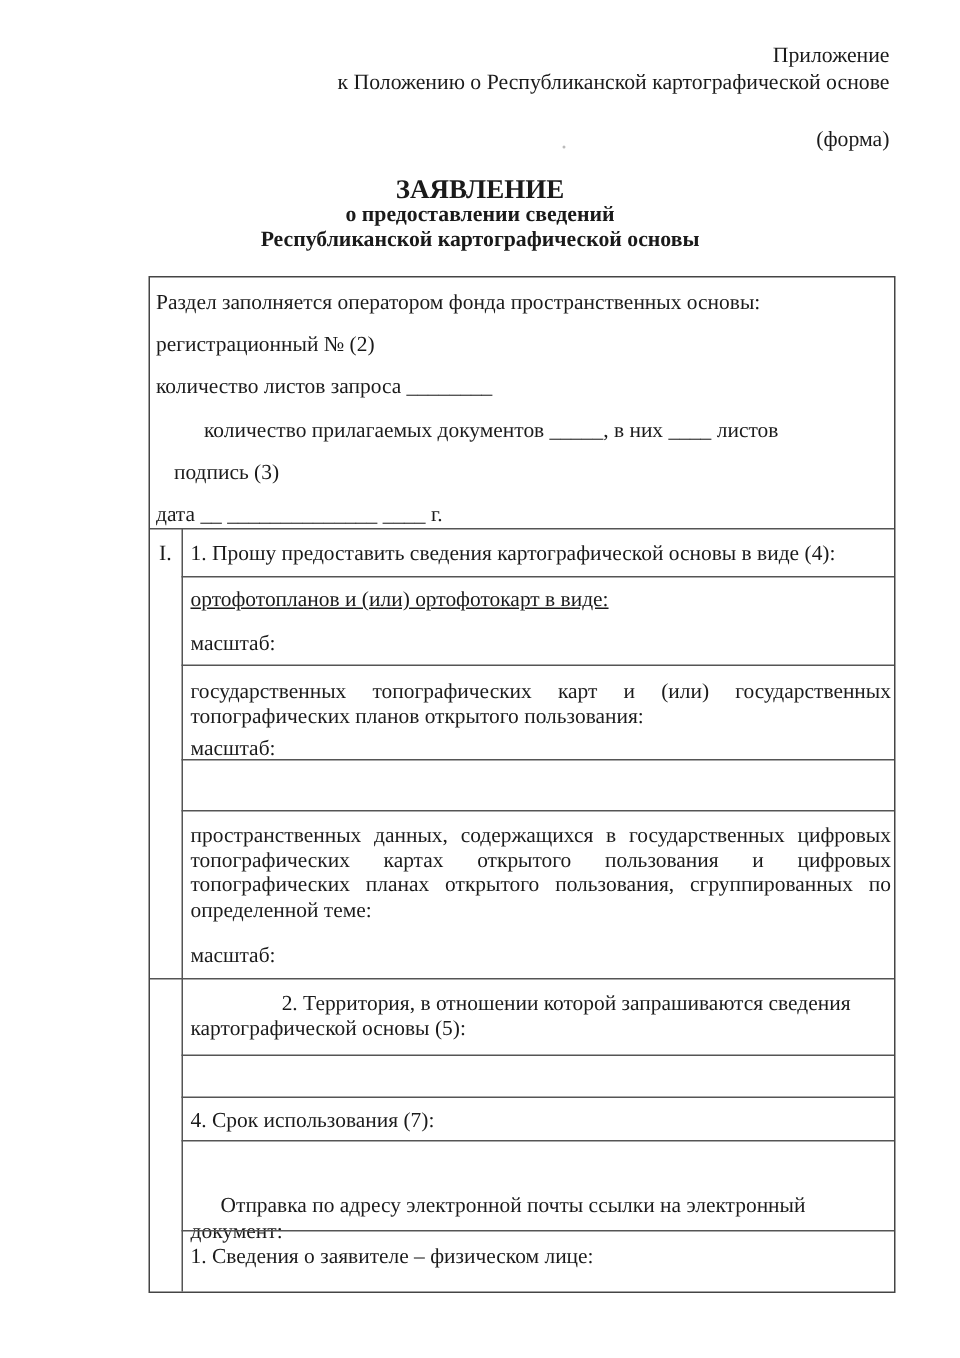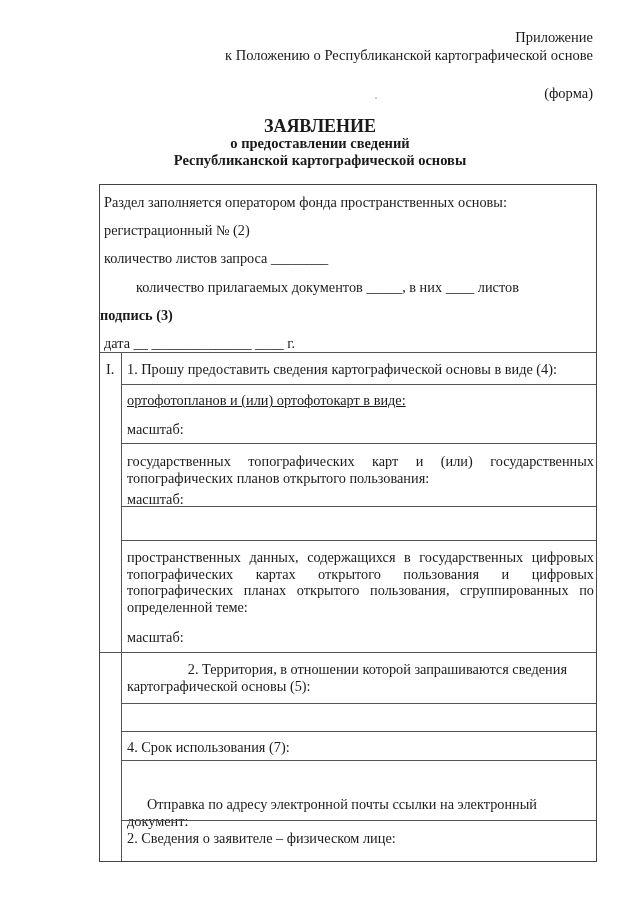--- a/index.html
+++ b/index.html
@@ -43,21 +43,21 @@
   <div>о предоставлении сведений</div>
   <div>Республиканской картографической основы</div>
 </div>
 
 <div class="form-table">
 
   <div class="txt" style="left:4px; top:9px;">Раздел заполняется оператором фонда пространственных основы:</div>
   <div class="txt" style="left:4px; top:37px;">регистрационный № (2)</div>
   <div class="txt" style="left:4px; top:65px;">количество листов запроса ________</div>
   <div class="txt" style="left:20px; top:94px;margin-left:16px;">количество прилагаемых документов _____, в них ____ листов</div>
-  <div class="txt" style="left:0; top:122px;font-weight:bold;">подпись (3)</div>
+  <div class="txt" style="left:16px; top:122px;">подпись (3)</div>
   <div class="txt" style="left:4px; top:150px;">дата __ ______________ ____ г.</div>
 
   <div class="hline" style="left:0; right:0; top:167px;"></div>
 
   <div class="vline" style="left:21px; top:167px; bottom:0;"></div>
   <div class="roman" style="top:176px;">I.</div>
 
   <div class="txt" style="left:27px; top:176px;">1. Прошу предоставить сведения картографической основы в виде (4):</div>
   <div class="hline" style="left:21px; right:0; top:199px;"></div>
 
@@ -80,14 +80,14 @@
   <div class="hline" style="left:21px; right:0; top:518px;"></div>
 
   <div class="hline" style="left:21px; right:0; top:546px;"></div>
 
   <div class="txt" style="left:27px; top:554px;">4. Срок использования (7):</div>
   <div class="hline" style="left:21px; right:0; top:575px;"></div>
 
   <div class="txt justify" style="left:27px; top:611px; width:430px; text-align:center;">Отправка по адресу электронной почты ссылки на электронный документ:</div>
   <div class="hline" style="left:21px; right:0; top:635px;"></div>
 
-  <div class="txt" style="left:27px; top:645px;">2. Сведения о заявителе – физическом лице:</div>
+  <div class="txt" style="left:27px; top:645px;">1. Сведения о заявителе – физическом лице:</div>
 </div>
 
 </body></html>

